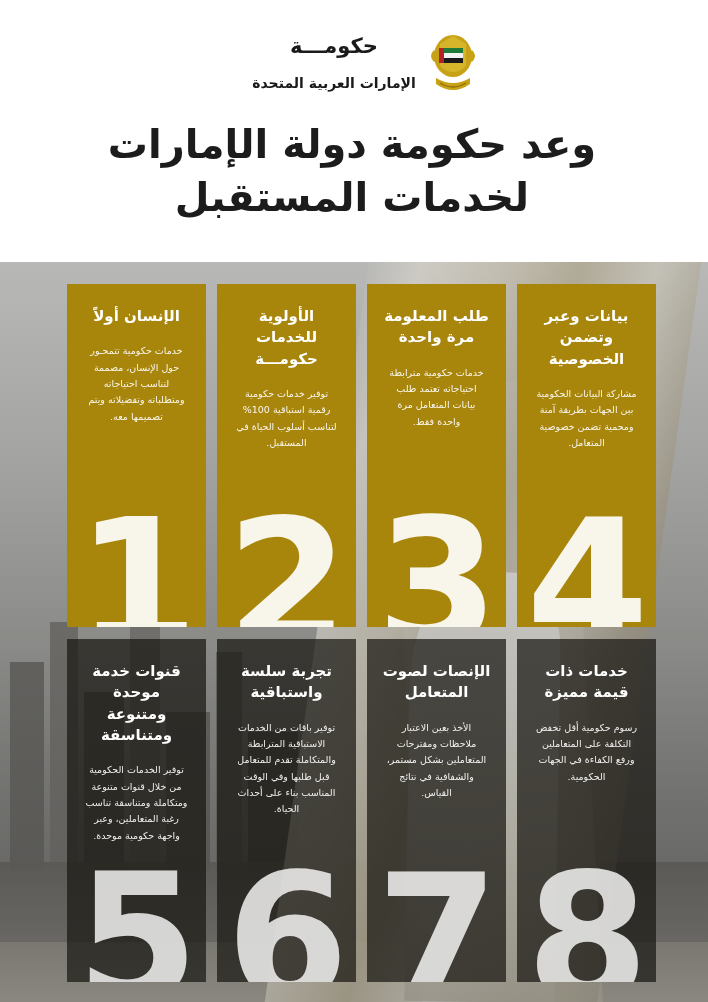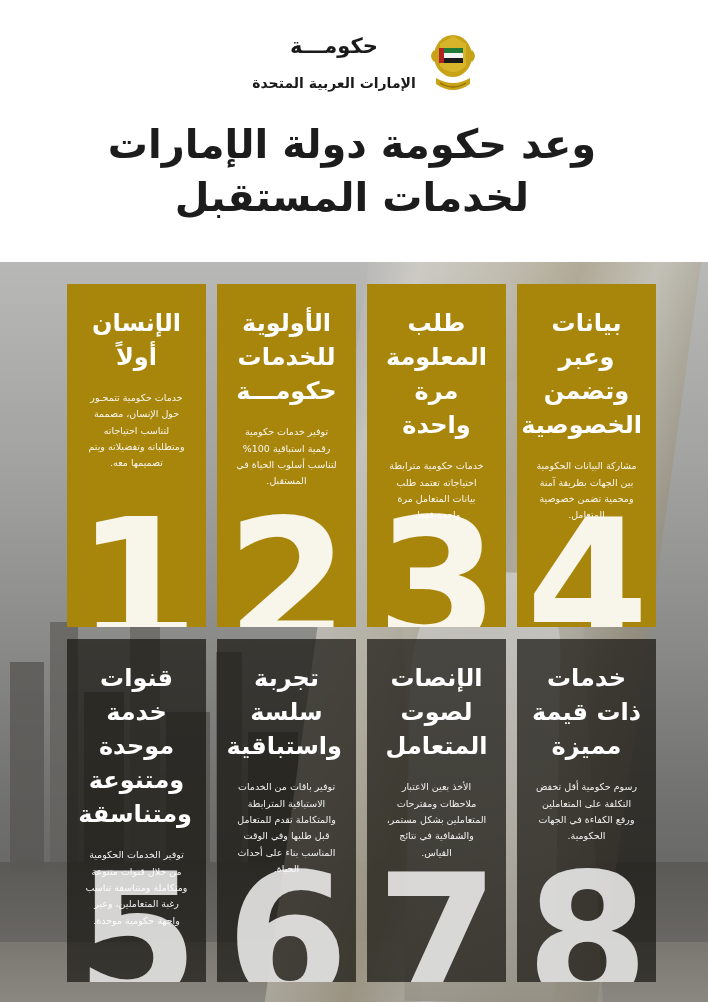--- a/index.html
+++ b/index.html
@@ -143,21 +143,21 @@
   }
   .card {
     position: relative;
     background: #a8860c;
     overflow: hidden;
     padding: 22px 14px 0 14px;
     color: #ffffff;
   }
   .card.dark { background: rgba(25,23,18,.72); }
   .card .c-title {
-    font-size: 24px;
+    font-size: 15px;
     font-weight: bold;
     line-height: 1.42;
     text-align: center;
     letter-spacing: .2px;
   }
   .card .c-body {
     margin-top: 16px;
     font-size: 9.5px;
     line-height: 1.72;
     text-align: center;

